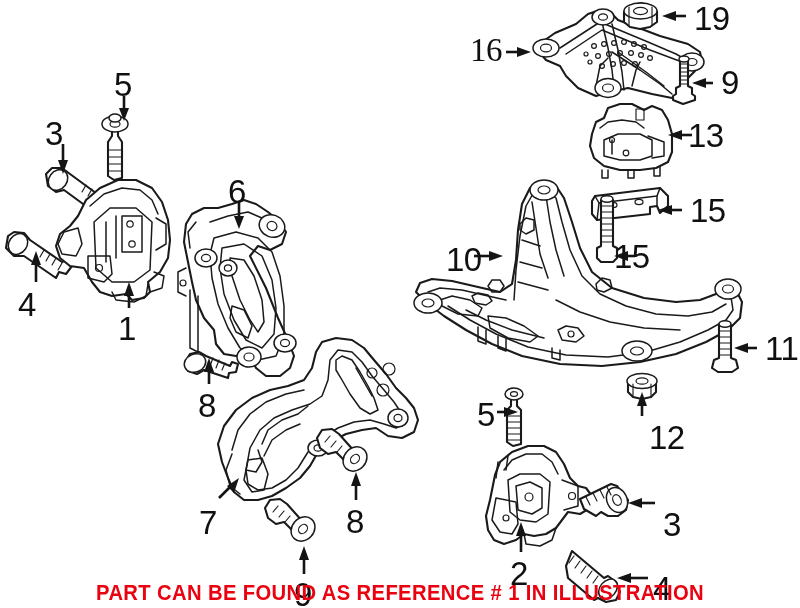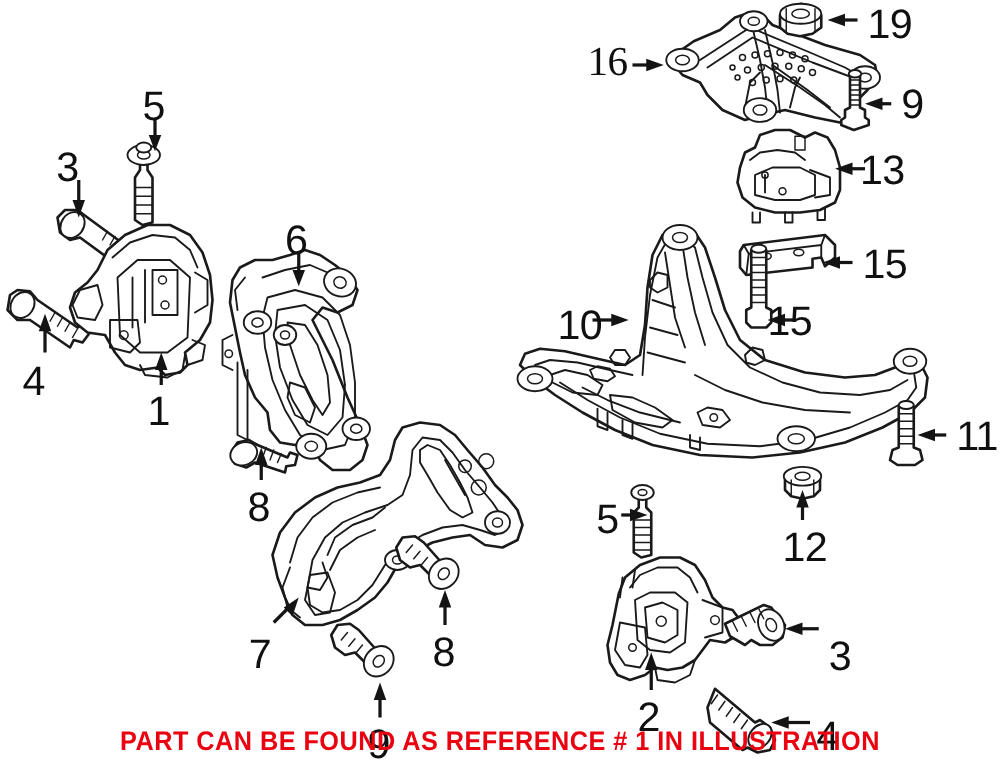--- a/index.html
+++ b/index.html
@@ -428,21 +428,21 @@
 <span class="callout" style="left:653px; top:572px;">4</span>
 <span class="callout" style="left:114px; top:68px;">5</span>
 <span class="callout" style="left:477px; top:398px;">5</span>
 <span class="callout" style="left:228px; top:175px;">6</span>
 <span class="callout" style="left:199px; top:506px;">7</span>
 <span class="callout" style="left:198px; top:389px;">8</span>
 <span class="callout" style="left:346px; top:505px;">8</span>
 <span class="callout" style="left:294px; top:578px;">9</span>
 <span class="callout" style="left:446px; top:243px;text-align:center;">10</span>
 <span class="callout" style="left:765px; top:332px;">11</span>
-<span class="callout" style="left:626px; top:421px;text-align:right;">12</span>
+<span class="callout" style="left:649px; top:421px;text-align:right;">12</span>
 <span class="callout" style="left:688px; top:119px;">13</span>
 <span class="callout" style="left:690px; top:194px;">15</span>
 <span class="callout" style="left:614px; top:240px;">15</span>
 <span class="callout" style="left:470px; top:34px;font-family:Liberation Serif, serif;">16</span>
 <span class="callout" style="left:721px; top:66px;">9</span>
 <span class="callout" style="left:694px; top:2px;">19</span>
 
 <div id="banner">PART CAN BE FOUND AS REFERENCE # 1 IN ILLUSTRATION</div>
 
 </div>

